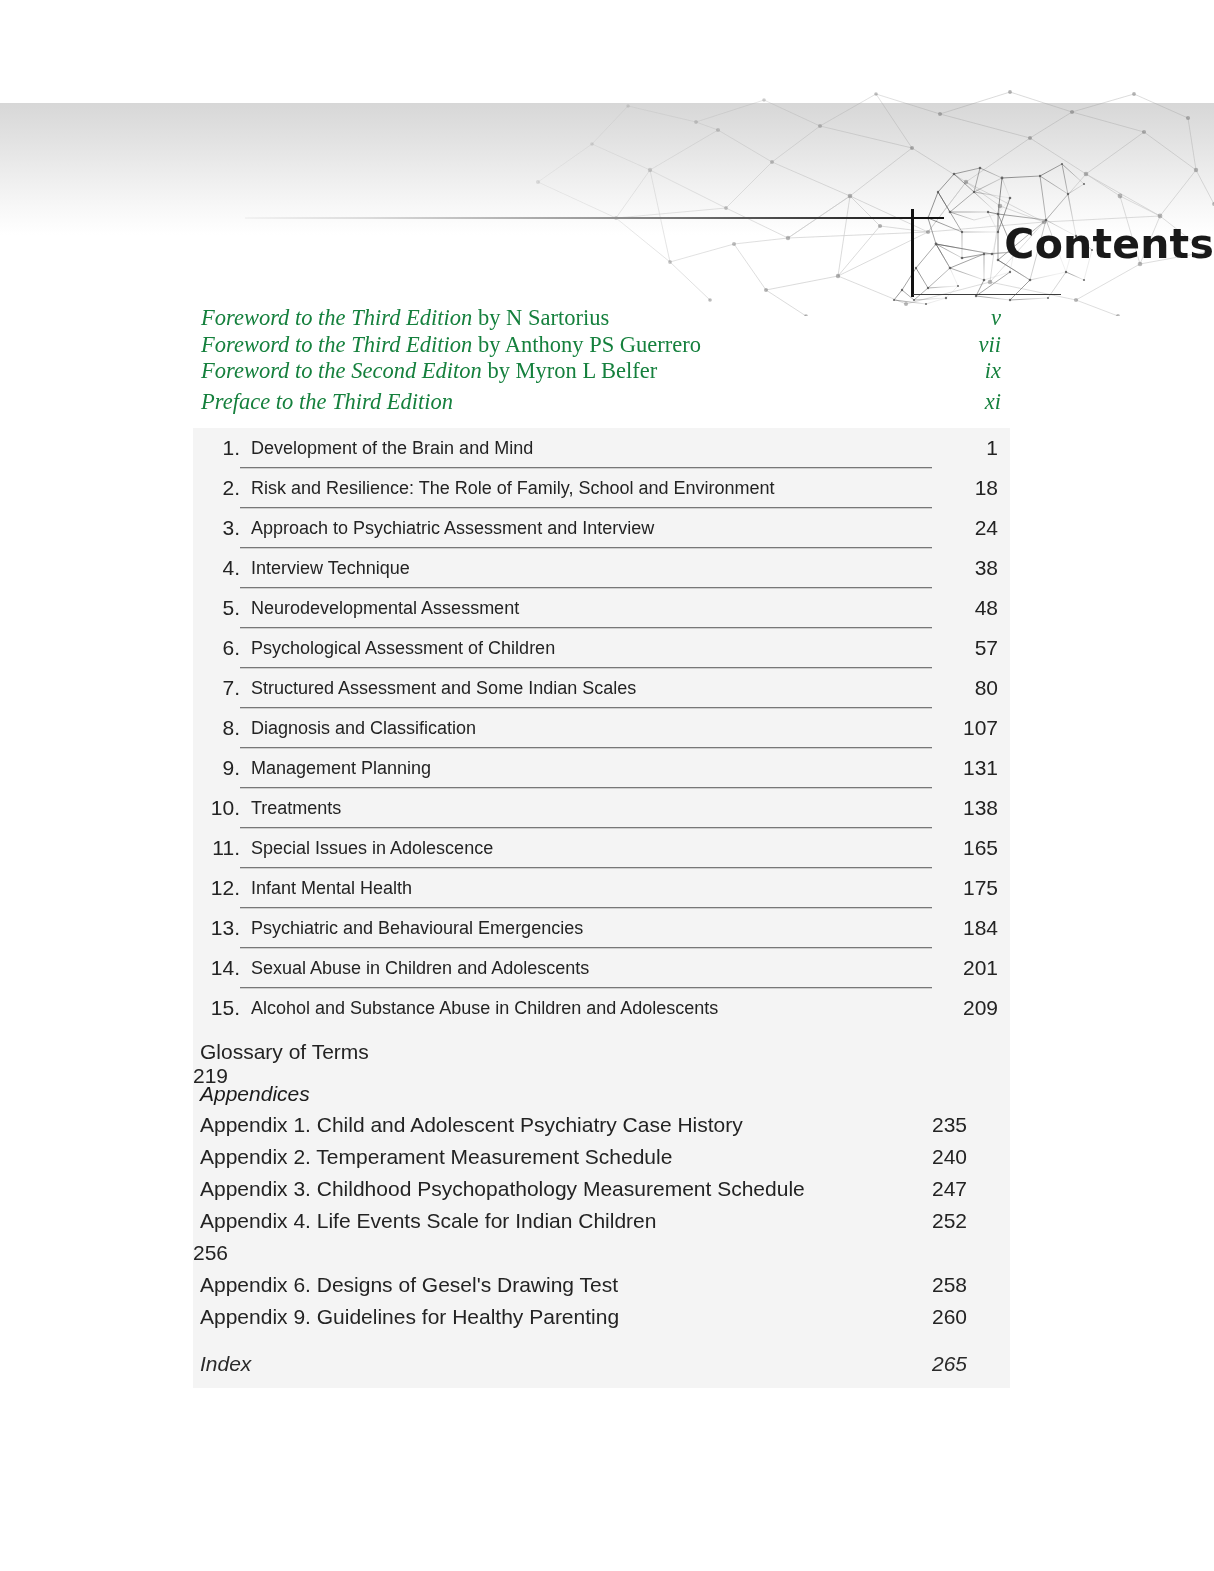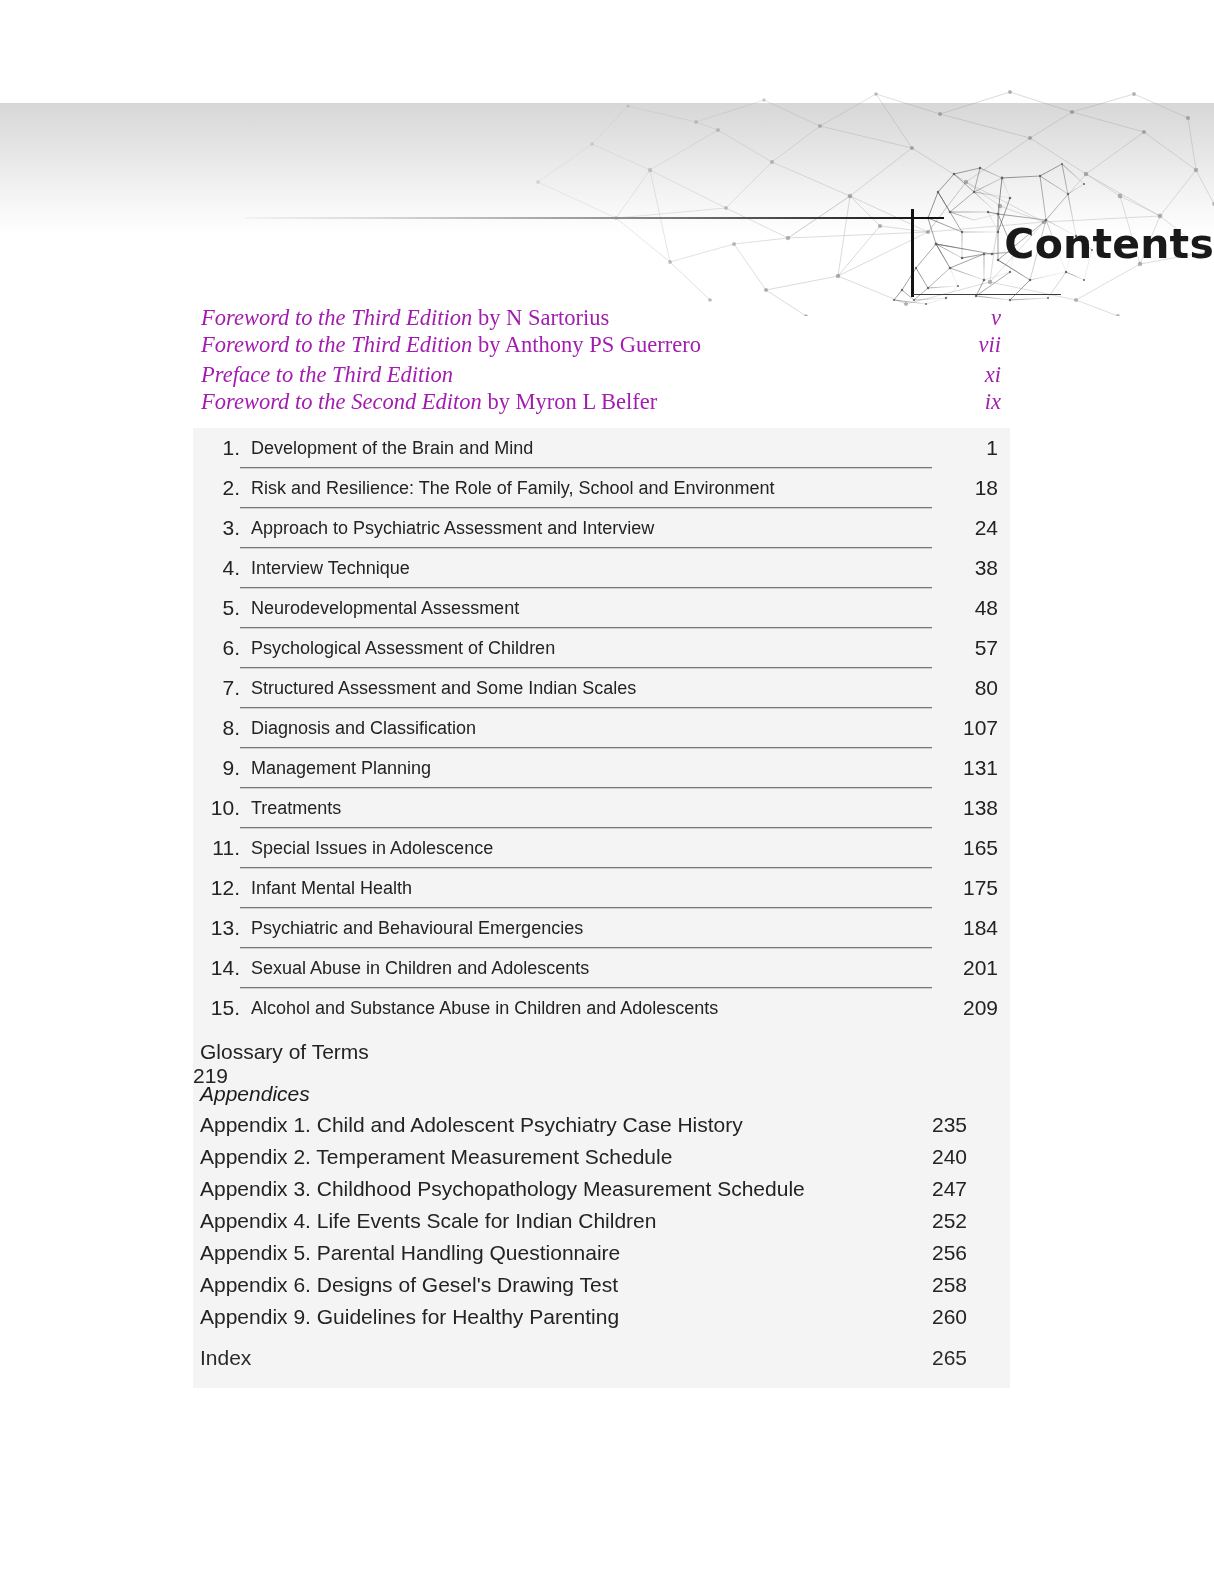--- a/index.html
+++ b/index.html
@@ -98,21 +98,21 @@
     left: 201px;
     top: 305px;
     width: 800px;
   }
   .fm-row {
     display: flex;
     align-items: flex-end;
     font-family: "Liberation Serif", serif;
     font-size: 22.5px;
     line-height: 26.5px;
-    color: #a21caf;
+    color: #15803d;
     margin-bottom: 0px;
   }
   .fm-row.gap-before { margin-top: 4px; }
   .fm-title {
     font-style: italic;
     white-space: pre;
   }
   .fm-by {
     font-style: normal;
     white-space: pre;
@@ -227,21 +227,23 @@
     color: #1c1c1c;
     line-height: 24px;
   }
 
   #index-row {
     height: 40px;
     padding-top: 14px;
   }
   #index-row .plain-label,
   #index-row .plain-page {
+    font-style: italic;
     color: #2a2a2a;
+    margin-top: 6px;
   }
 </style>
 </head>
 <body>
 
 <div id="top-gradient-band"></div>
 
 <svg id="network-graphic" viewBox="0 0 694 230" preserveAspectRatio="none" aria-hidden="true">
   <defs>
     <linearGradient id="netFade" x1="0" y1="0" x2="1" y2="0.35">
@@ -428,34 +430,34 @@
     <span class="fm-page">v</span>
   </div>
 
   <div class="fm-row">
     <span class="fm-title">Foreword to the Third Edition</span>
     <span class="fm-by"> by Anthony PS Guerrero</span>
     <span class="fm-fill"></span>
     <span class="fm-page">vii</span>
   </div>
 
+  <div class="fm-row">
+    <span class="fm-title">Foreword to the Second Editon</span>
+    <span class="fm-by"> by Myron L Belfer</span>
+    <span class="fm-fill"></span>
+    <span class="fm-page">ix</span>
+  </div>
+
   <div class="fm-row gap-before">
     <span class="fm-title">Preface to the Third Edition</span>
     <span class="fm-by"></span>
     <span class="fm-fill"></span>
     <span class="fm-page">xi</span>
   </div>
 
-  <div class="fm-row">
-    <span class="fm-title">Foreword to the Second Editon</span>
-    <span class="fm-by"> by Myron L Belfer</span>
-    <span class="fm-fill"></span>
-    <span class="fm-page">ix</span>
-  </div>
-
 </div>
 
 <div id="contents-panel">
   <div class="toc-list">
 
     <div class="chapter-row">
       <span class="ch-num">1.</span>
       <span class="ch-title ruled">Development of the Brain and Mind</span>
       <span class="ch-page">1</span>
     </div>
@@ -547,21 +549,20 @@
     </div>
     <div class="plain-row">
       <span class="plain-label">Appendix 3. Childhood Psychopathology Measurement Schedule</span>
       <span class="plain-page">247</span>
     </div>
     <div class="plain-row">
       <span class="plain-label">Appendix 4. Life Events Scale for Indian Children</span>
       <span class="plain-page">252</span>
     </div>
     <div class="plain-row">
-      <span class="plain-label">Appendix 5. Parental Handling Questionnaire</span>
       <span class="plain-page">256</span>
     </div>
     <div class="plain-row">
       <span class="plain-label">Appendix 6. Designs of Gesel's Drawing Test</span>
       <span class="plain-page">258</span>
     </div>
     <div class="plain-row">
       <span class="plain-label">Appendix 9. Guidelines for Healthy Parenting</span>
       <span class="plain-page">260</span>
     </div>

